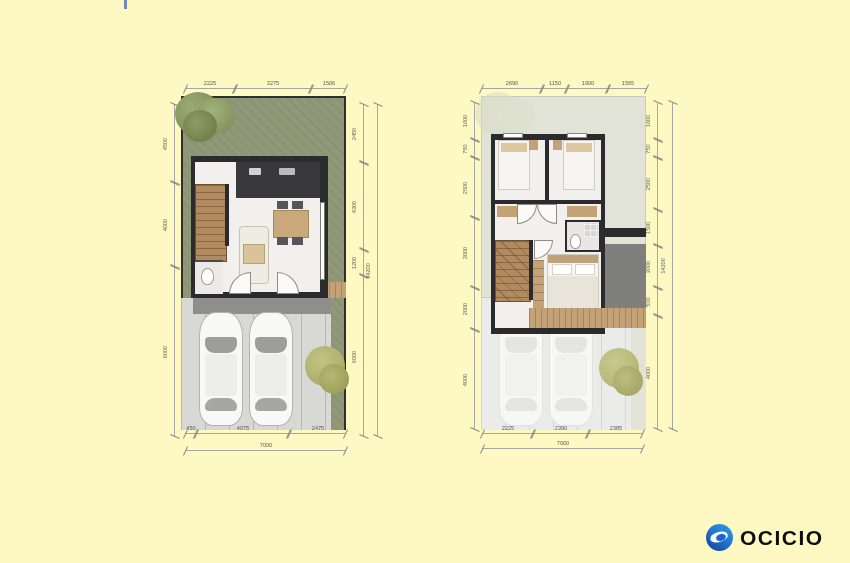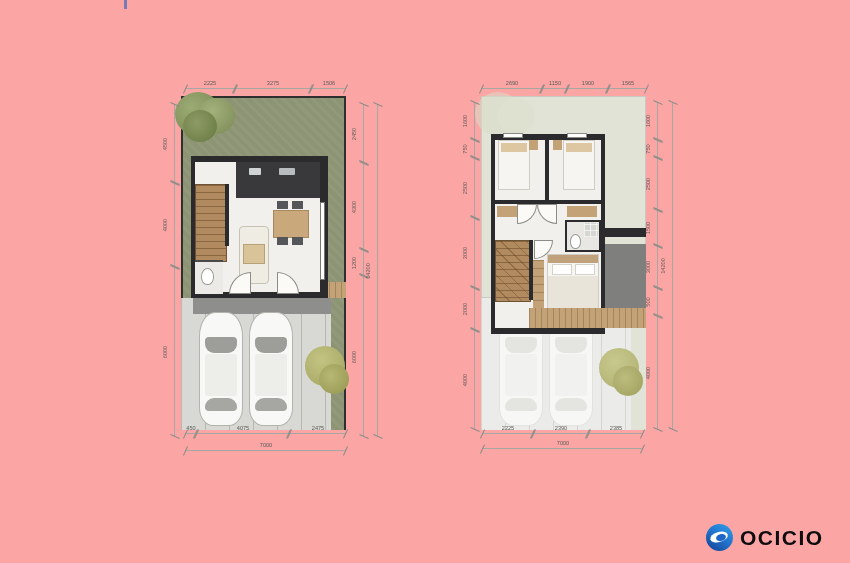--- a/index.html
+++ b/index.html
@@ -1,16 +1,16 @@
 <!DOCTYPE html>
 <html style="--grass: #8c9473; --ghostgrass: #e0e3d5; --wall: #2b2b2d; --floor: #f1f0ed; --wood: #b18a5f; --deck: #c2a276; --carport: #d8d8d5; --ghostcarport: #ebebe9; --porch: #8e8e8d; --roofgray: #7f7f7d; --bush: #b7b873; --dimtext: #5c5c58;"><head>
 <meta charset="utf-8">
 <style>
   html,body{margin:0;padding:0;background:#fff;}
-  .canvas{position:relative;width:850px;height:563px;background:#fca5a5;overflow:hidden;
+  .canvas{position:relative;width:850px;height:563px;background:#fef9c3;overflow:hidden;
           font-family:"Liberation Sans",sans-serif;}
   .abs{position:absolute;}
   .plan{position:absolute;width:165px;height:334px;}
 
   
   .segh{position:absolute;height:0;border-top:1px solid #a6a6a2;}
   .segh::before,.segh::after{content:"";position:absolute;top:-5px;width:1px;height:10px;
         background:#8c8c88;transform:rotate(24deg);}
   .segh::before{left:0;}.segh::after{right:0;}
   .segh>b{position:absolute;left:50%;top:-1px;transform:translate(-50%,-100%) scale(.7);

